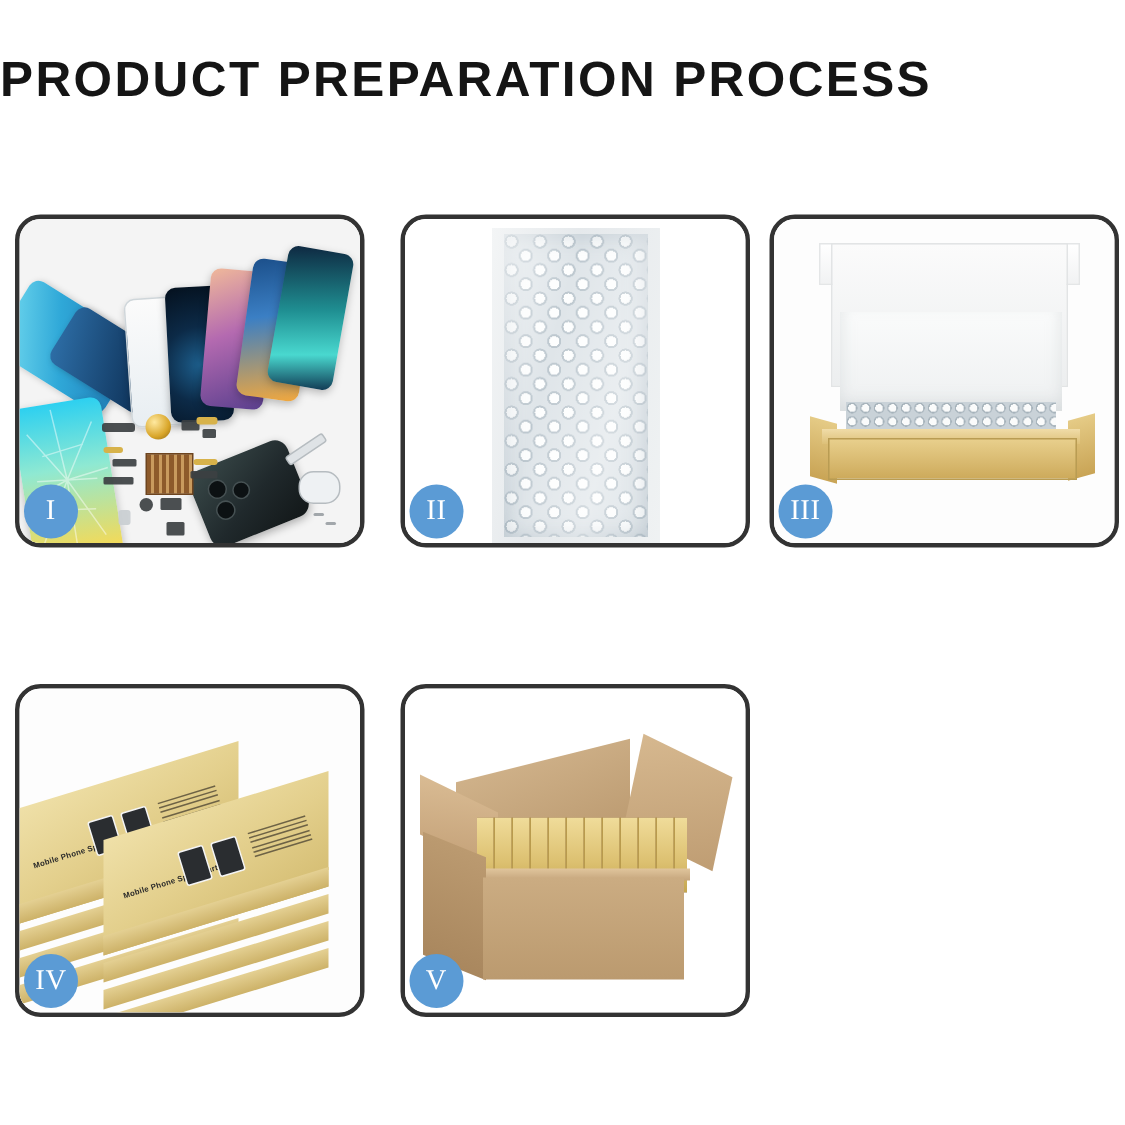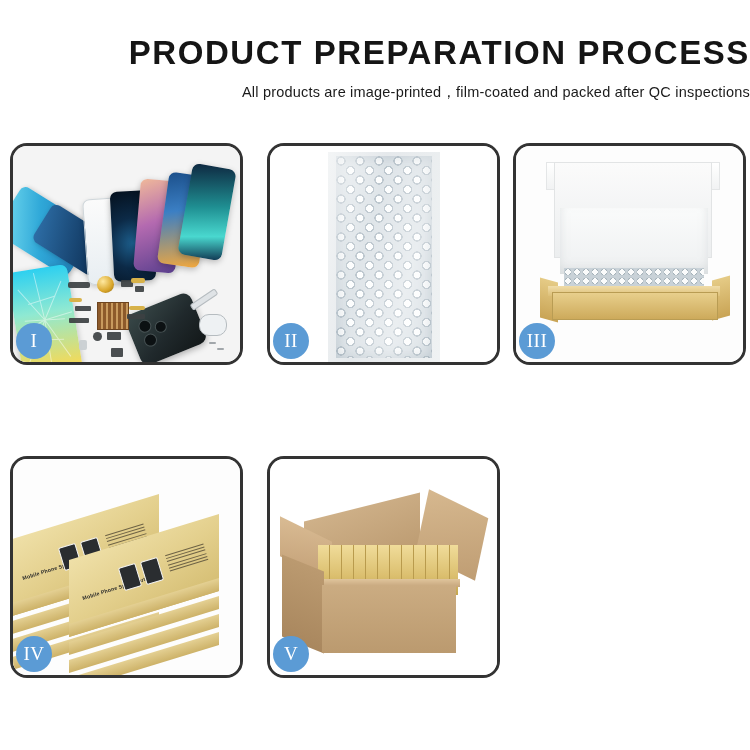--- a/index.html
+++ b/index.html
@@ -4,21 +4,21 @@
 <style>
   html,body{margin:0;padding:0;}
   body{
     width:750px;height:750px;background:#ffffff;
     font-family:"Liberation Sans", sans-serif;
     overflow:hidden;position:relative;
   }
   .page{position:absolute;inset:0;}
 
   
-  .header{position:absolute;left:0;top:0;width:750px;text-align:right;}
+  .header{position:absolute;left:0;top:0;width:750px;text-align:left;}
   .title{
     margin:0;padding-top:36px;
     font-size:33px;font-weight:700;letter-spacing:1.6px;
     color:#151515;line-height:1.05;white-space:nowrap;
     font-family:"Liberation Sans", sans-serif;
   }
   .subtitle{
     margin:0;padding-top:12px;
     font-size:14.5px;font-weight:400;letter-spacing:.2px;
     color:#1b1b1b;white-space:nowrap;
@@ -270,21 +270,20 @@
     transform:rotate(-12deg);
   }
 </style>
 </head>
 <body>
 
 <div class="page">
 
   <div class="header">
     <h1 class="title">PRODUCT PREPARATION PROCESS</h1>
-    <p class="subtitle">All products are image-printed，film-coated and packed after QC inspections</p>
   </div>
 
   <div class="grid">
 
     <div class="row r1">
 
       <div class="panel c1">
         <div class="stage p1">
           <div class="scr s-blue"></div>
           <div class="scr s-blue2"></div>

